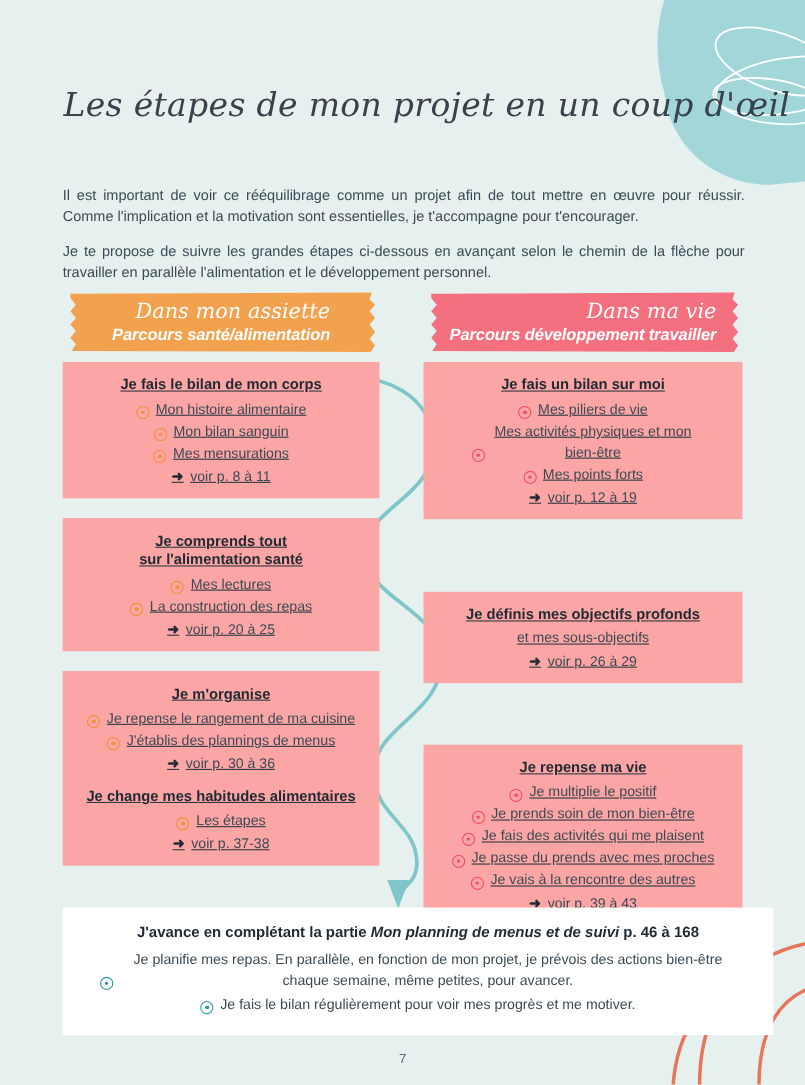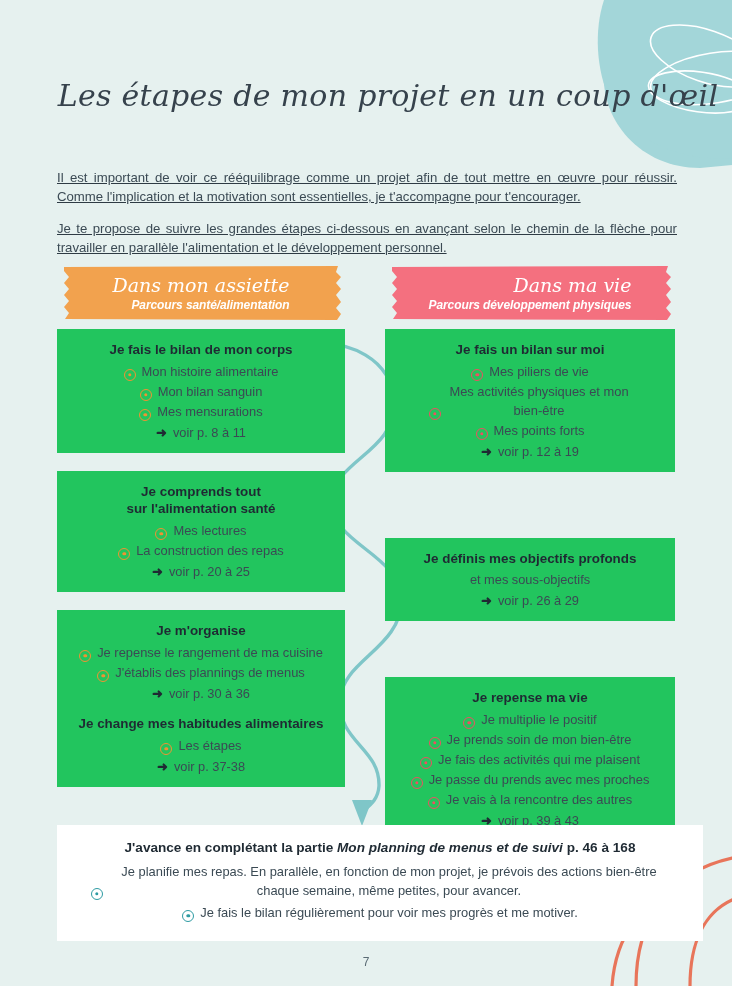--- a/index.html
+++ b/index.html
@@ -26,21 +26,20 @@
     letter-spacing:.3px;
     color:#36424c;
     z-index:3;
     padding-left:44px;
   }
 
   
   .intro{
     position:absolute;left:57px;width:620px;top:168px;
     z-index:3;
-    text-decoration:underline;
   }
   .intro p{
     margin:0 0 13px 0;
     font-size:13.2px;
     line-height:19px;
     color:#3b4a54;
     text-align:justify;
   }
   .intro p:last-child{margin-bottom:0;}
 
@@ -65,33 +64,34 @@
   .banner .btxt{position:relative;z-index:1;text-align:right;line-height:1;}
   .banner-title{
     font-family:"DejaVu Serif", serif;
     font-style:italic;
     font-size:19px;
     font-weight:400;
     display:block;
     margin-bottom:4px;
   }
   .banner-sub{
-    font-size:12px;
+    font-size:15px;
     font-style:italic;
     font-weight:700;
     display:block;
     letter-spacing:-.1px;
   }
 
   
   .card{
-    background:#22c55e;
+    background:#fca5a5;
     padding:12px 20px 13px;
     margin-bottom:18px;
     text-align:center;
+    text-decoration:underline;
   }
   .card:last-child{margin-bottom:0;}
   .card-title{
     font-size:13.4px;
     font-weight:700;
     color:#1f2a33;
     line-height:17px;
     margin:0 0 4px 0;
   }
   .card-title.spaced{margin-top:14px;}
@@ -288,21 +288,21 @@
 
 <div class="col col-right">
 
   <div class="banner">
     <svg class="tear" viewBox="0 0 290 56" preserveAspectRatio="none">
       <path d="M7,2 L283,1 L281,7 L286,12 L281,18 L286,24 L281,30 L286,37 L281,43 L286,49 L282,55
                L8,54 L12,48 L7,42 L12,36 L7,30 L12,24 L7,18 L12,12 L7,6 Z" fill="#F4707F"></path>
     </svg>
     <span class="btxt">
       <span class="banner-title">Dans ma vie</span>
-      <span class="banner-sub">Parcours développement physiques</span>
+      <span class="banner-sub">Parcours développement travailler</span>
     </span>
   </div>
 
   <div class="card">
     <p class="card-title">Je fais un bilan sur moi</p>
     <ul class="items">
       <li>
           <span class="bullet b-pink"></span>
           <span class="itxt">Mes piliers de vie</span>
         </li>

